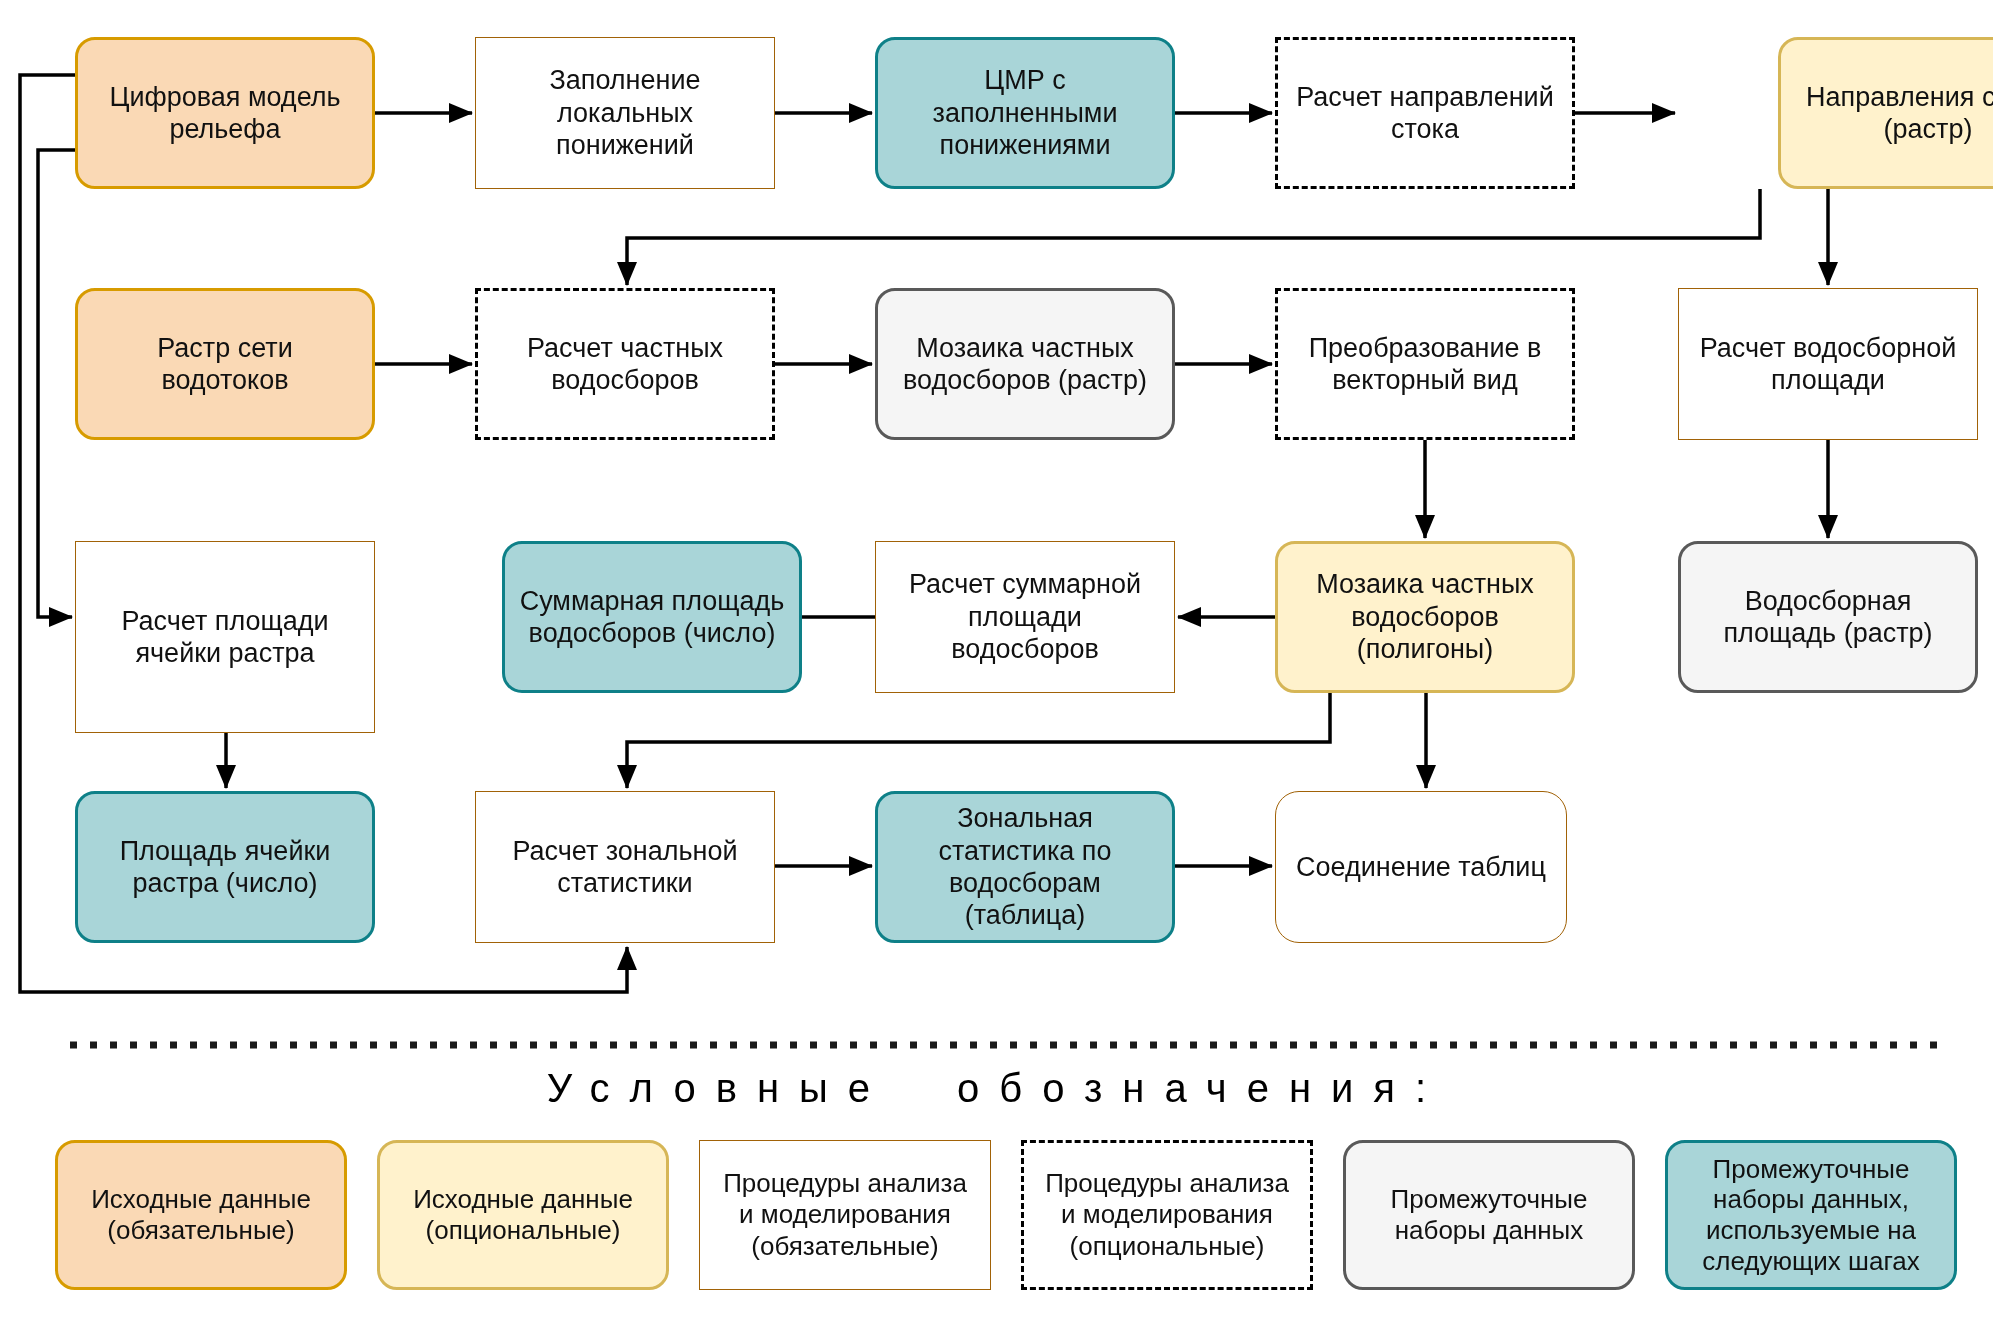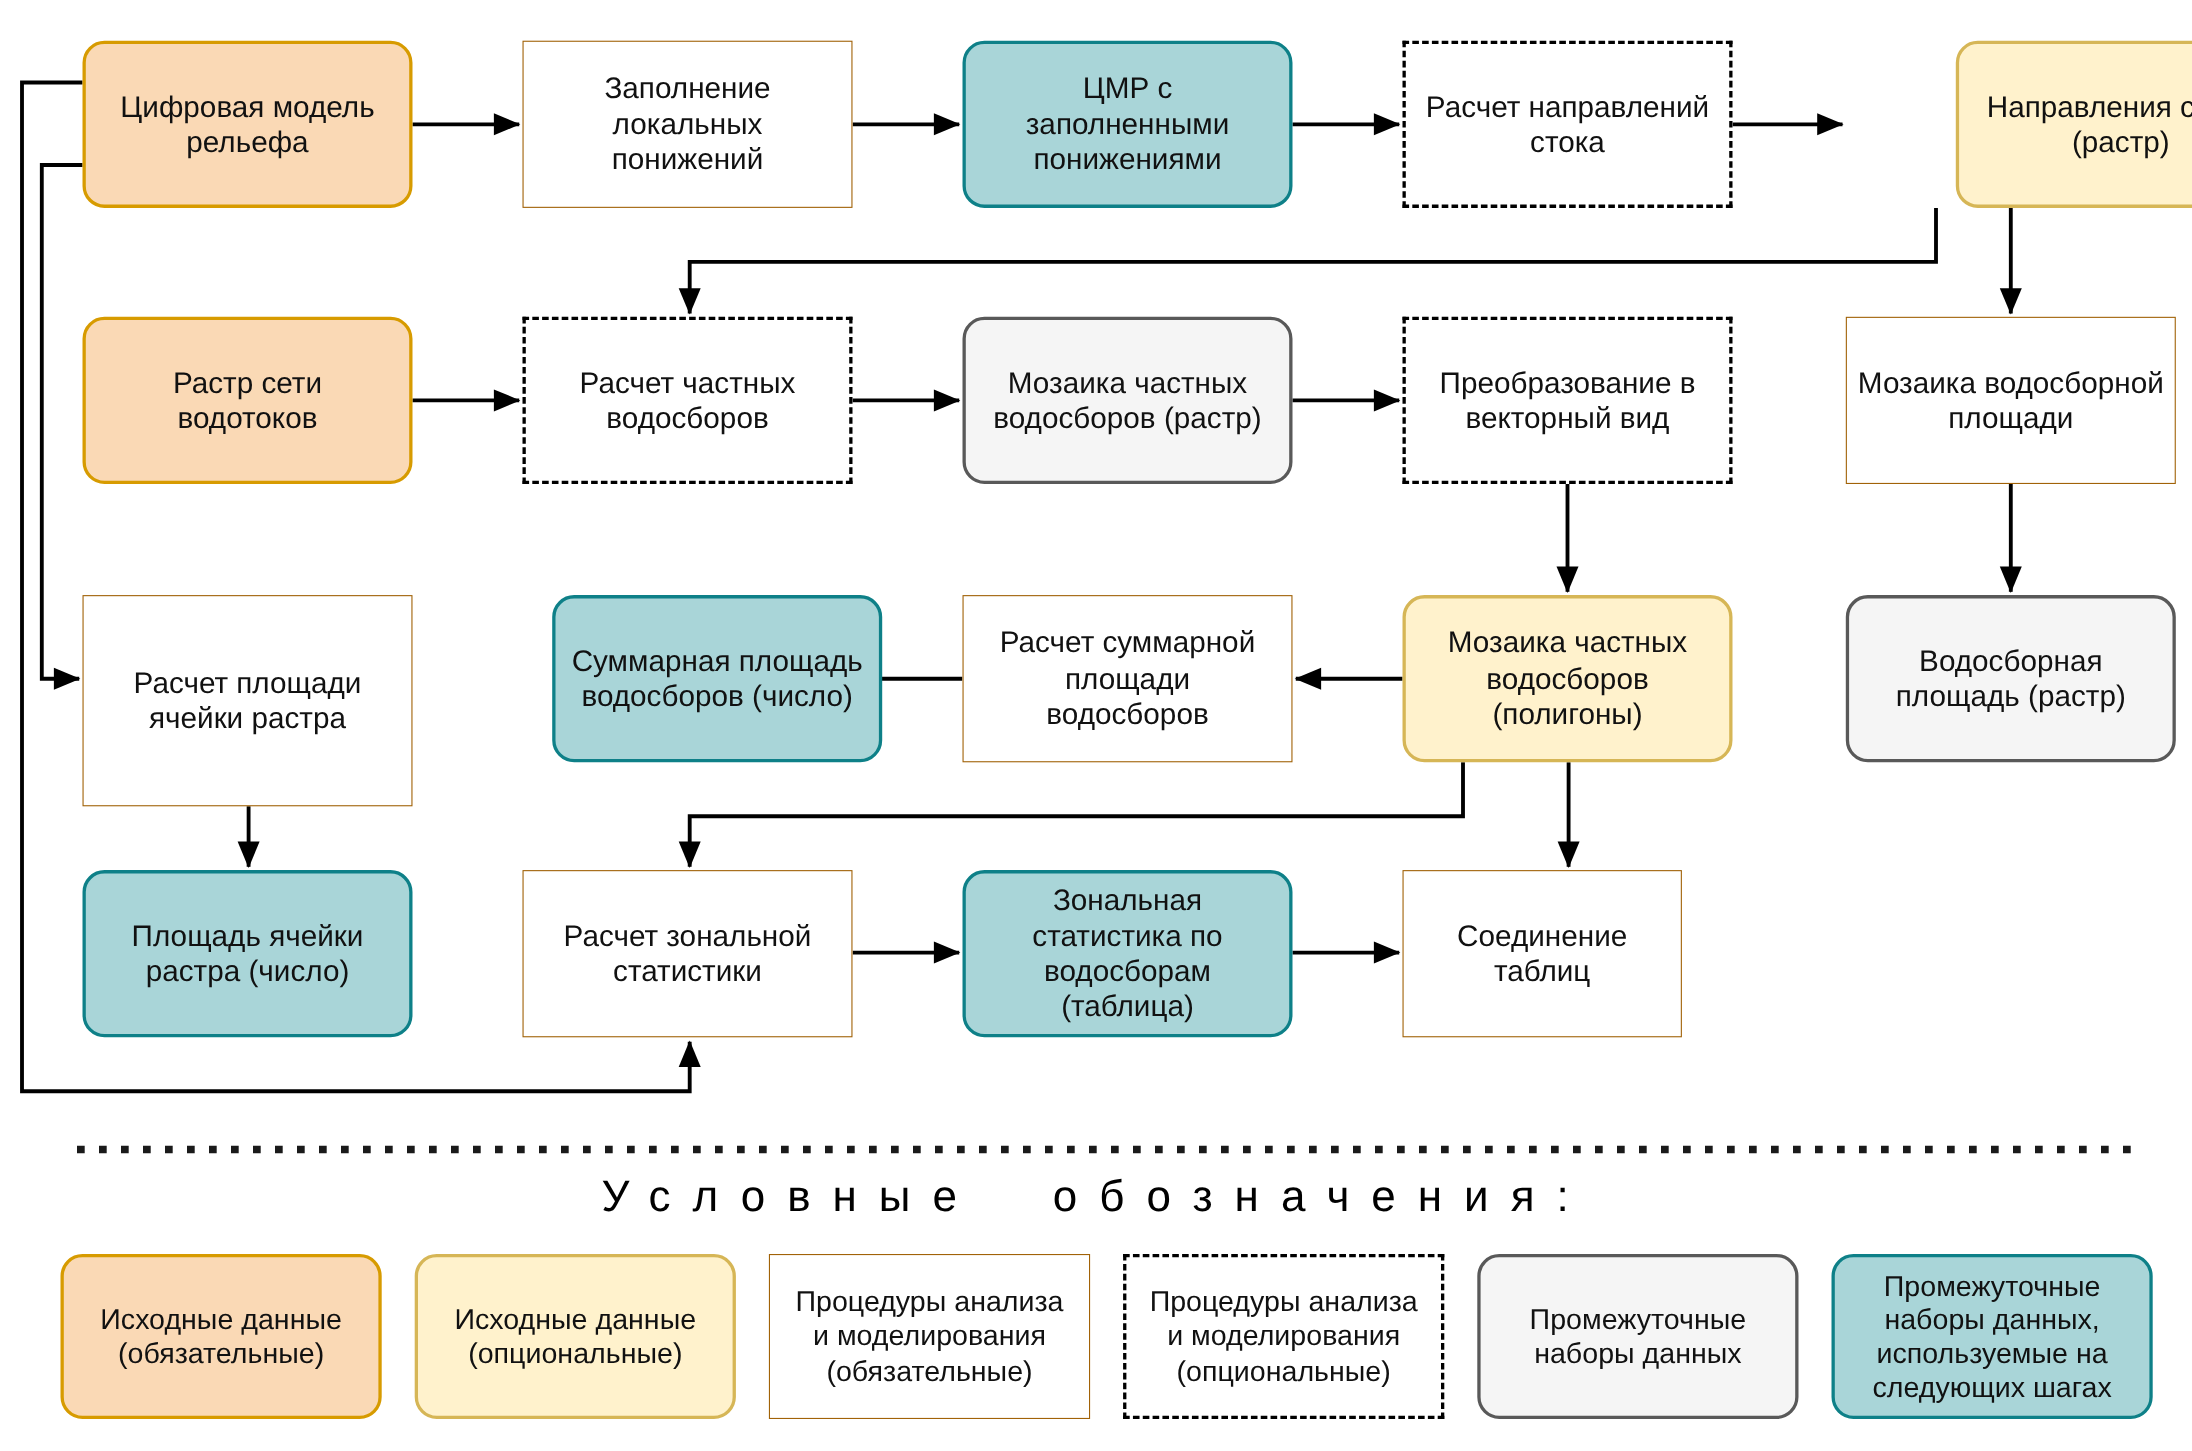--- a/index.html
+++ b/index.html
@@ -44,21 +44,21 @@
 
   #n-cell-area-calc {left:75px;  top:541px; width:300px;height:192px;}
   #n-total-area     {left:502px; top:541px; width:300px;height:152px;}
   #n-total-area-calc{left:875px; top:541px; width:300px;height:152px;}
   #n-mosaic-poly    {left:1275px;top:541px; width:300px;height:152px;}
   #n-catch-area-raster{left:1678px;top:541px;width:300px;height:152px;}
 
   #n-cell-area      {left:75px;  top:791px; width:300px;height:152px;}
   #n-zonal-calc     {left:475px; top:791px; width:300px;height:152px;}
   #n-zonal-stats    {left:875px; top:791px; width:300px;height:152px;}
-  #n-join-tables    {left:1275px;top:791px; width:254px;height:152px;}
+  #n-join-tables    {left:1275px;top:791px; width:292px;height:152px;border-radius:24px;}
 
   
   #legend-heading{
     position:absolute;left:0;top:1066px;width:1993px;
     text-align:center;
     font-size:40px;letter-spacing:0.5em;word-spacing:0.9em;
     color:#000000;z-index:2;
   }
   .legend-box{top:1140px;height:150px;font-size:26px;}
   #l-input-req   {left:55px;  width:292px;}
@@ -133,21 +133,21 @@
   <div id="n-catch-calc" class="node kind-process-optional">
     <span class="node-label">Расчет частных
 водосборов</span></div>
   <div id="n-mosaic-raster" class="node kind-intermediate">
     <span class="node-label">Мозаика частных
 водосборов (растр)</span></div>
   <div id="n-to-vector" class="node kind-process-optional">
     <span class="node-label">Преобразование в
 векторный вид</span></div>
   <div id="n-area-calc" class="node kind-process-required">
-    <span class="node-label">Мозаика водосборной
+    <span class="node-label">Расчет водосборной
 площади</span></div>
 
   <div id="n-cell-area-calc" class="node kind-process-required">
     <span class="node-label">Расчет площади
 ячейки растра</span></div>
   <div id="n-total-area" class="node kind-intermediate-reused">
     <span class="node-label">Суммарная площадь
 водосборов (число)</span></div>
   <div id="n-total-area-calc" class="node kind-process-required">
     <span class="node-label">Расчет суммарной

